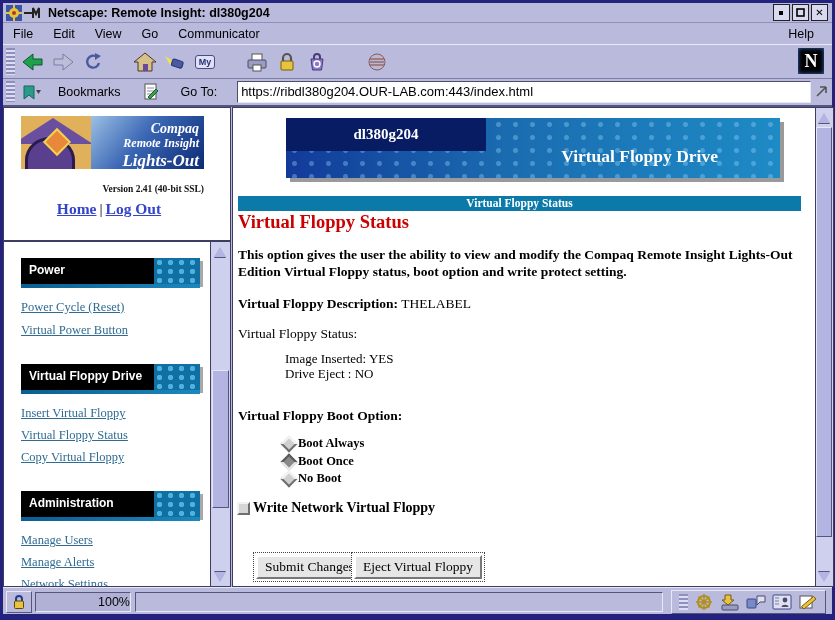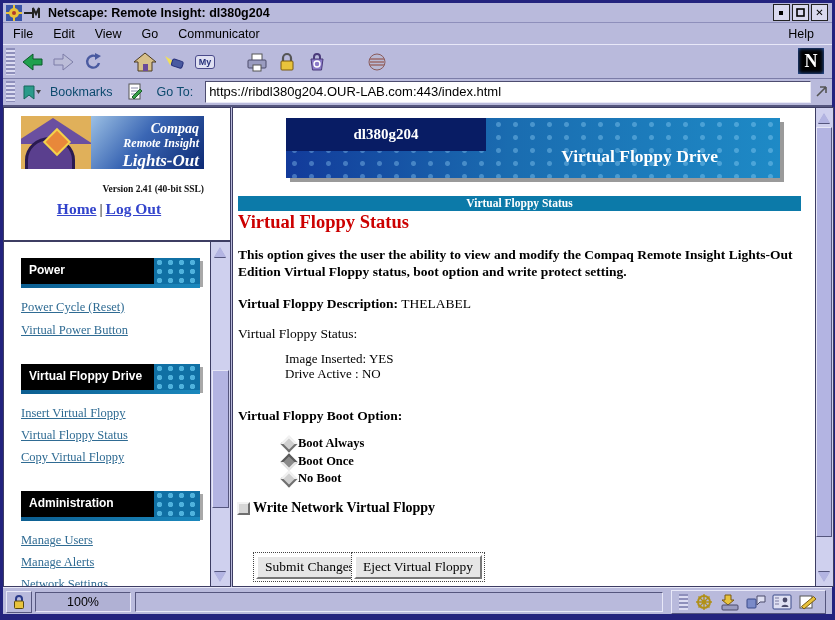--- a/index.html
+++ b/index.html
@@ -26,21 +26,21 @@
     background-image:repeating-linear-gradient(180deg,#8e8fbb 0 2px,#dcdcf2 2px 4px);
     background-size:3px 100%;background-repeat:repeat-x;}
   .tbtn{width:30px;height:28px;display:flex;align-items:center;justify-content:center;}
   .tgap{width:22px;}
   #netscape-logo{position:absolute;right:8px;top:3px;width:26px;height:26px;background:#000;
     color:#fff;font-family:"Liberation Serif",serif;font-weight:bold;font-size:18px;
     display:flex;align-items:center;justify-content:center;
     box-shadow:inset 0 0 4px #3a6ecf;}
   #locationbar{left:3px;top:78px;width:829px;height:27px;border-bottom:2px solid #55567e;
     display:flex;align-items:center;}
-  #bookmarks-label,#goto-label{font-size:12.5px;color:#0c4a6e;margin:0 8px;}
+  #bookmarks-label,#goto-label{font-size:12.5px;color:#000000;margin:0 16px;}
   #url-input{flex:1;height:18px;margin-left:4px;background:#fff;
     border:1px solid;border-color:#4d4d70 #e9e9f6 #e9e9f6 #4d4d70;
     font-size:13px;font-family:"Liberation Sans",sans-serif;padding:1px 3px;color:#000;}
   #url-drop{width:15px;height:20px;margin:0 3px;display:flex;align-items:center;justify-content:center;}
 
   
   .frame{background:#fff;border:1px solid #3d3d63;overflow:hidden;}
   #sidebar-top{left:3px;top:107px;width:226px;height:132px;}
   #sidebar-nav{left:3px;top:241px;width:226px;height:344px;}
   #main-frame{left:232px;top:107px;width:600px;height:478px;}
@@ -126,21 +126,21 @@
   .btn95{border:2px solid;border-color:#fff #777 #777 #fff;background:#e6e6e6;
     font-family:"Liberation Serif",serif;font-size:13.5px;padding:2px 7px;color:#000;white-space:nowrap;}
 
   
   #statusbar{left:3px;top:587px;width:829px;height:27px;border-top:1px solid #e8e8f8;
     display:flex;align-items:center;}
   #lock-btn{width:24px;height:20px;margin-left:3px;border:1px solid;
     border-color:#e8e8f8 #55567e #55567e #e8e8f8;display:flex;align-items:center;justify-content:center;}
   #progress-box{width:94px;height:18px;margin-left:3px;border:1px solid;
     border-color:#55567e #e8e8f8 #e8e8f8 #55567e;background:#b0b1d4;
-    font-size:12.5px;text-align:center;line-height:18px;color:#000;}
+    font-size:12.5px;text-align:right;line-height:18px;color:#000;}
   #message-area{flex:1;height:18px;margin-left:4px;border:1px solid;
     border-color:#55567e #e8e8f8 #e8e8f8 #55567e;}
   #component-bar{display:flex;align-items:center;height:22px;margin:0 6px 0 8px;
     border:1px solid;border-color:#e8e8f8 #55567e #55567e #e8e8f8;padding:0 4px;}
   .cicon{width:26px;height:18px;display:flex;align-items:center;justify-content:center;}
   #bottom-strip{left:3px;top:614px;width:829px;height:3px;background:#23237e;}
   svg{display:block;}
 </style>
 </head>
 <body>
@@ -366,21 +366,21 @@
     <div id="desc-line">
       <b>Virtual Floppy Description:</b>
       <span>THELABEL</span>
     </div>
 
     <div id="intro-text">This option gives the user the ability to view and modify the Compaq Remote Insight Lights-Out Edition Virtual Floppy status, boot option and write protect setting.</div>
 
     <div id="status-label">Virtual Floppy Status:</div>
     <div id="status-lines">
       <div>Image Inserted: YES</div>
-      <div>Drive Active : NO</div>
+      <div>Drive Eject : NO</div>
     </div>
 
     <div id="boot-label">Virtual Floppy Boot Option:</div>
 
     <div class="radio-row" style="top:328px;align-items:center;">
       <span class="diamond"></span>
       <span class="rlbl">Boot Always</span>
     </div>
     <div class="radio-row" style="top:346px;">
       <span class="diamond selected"></span>

